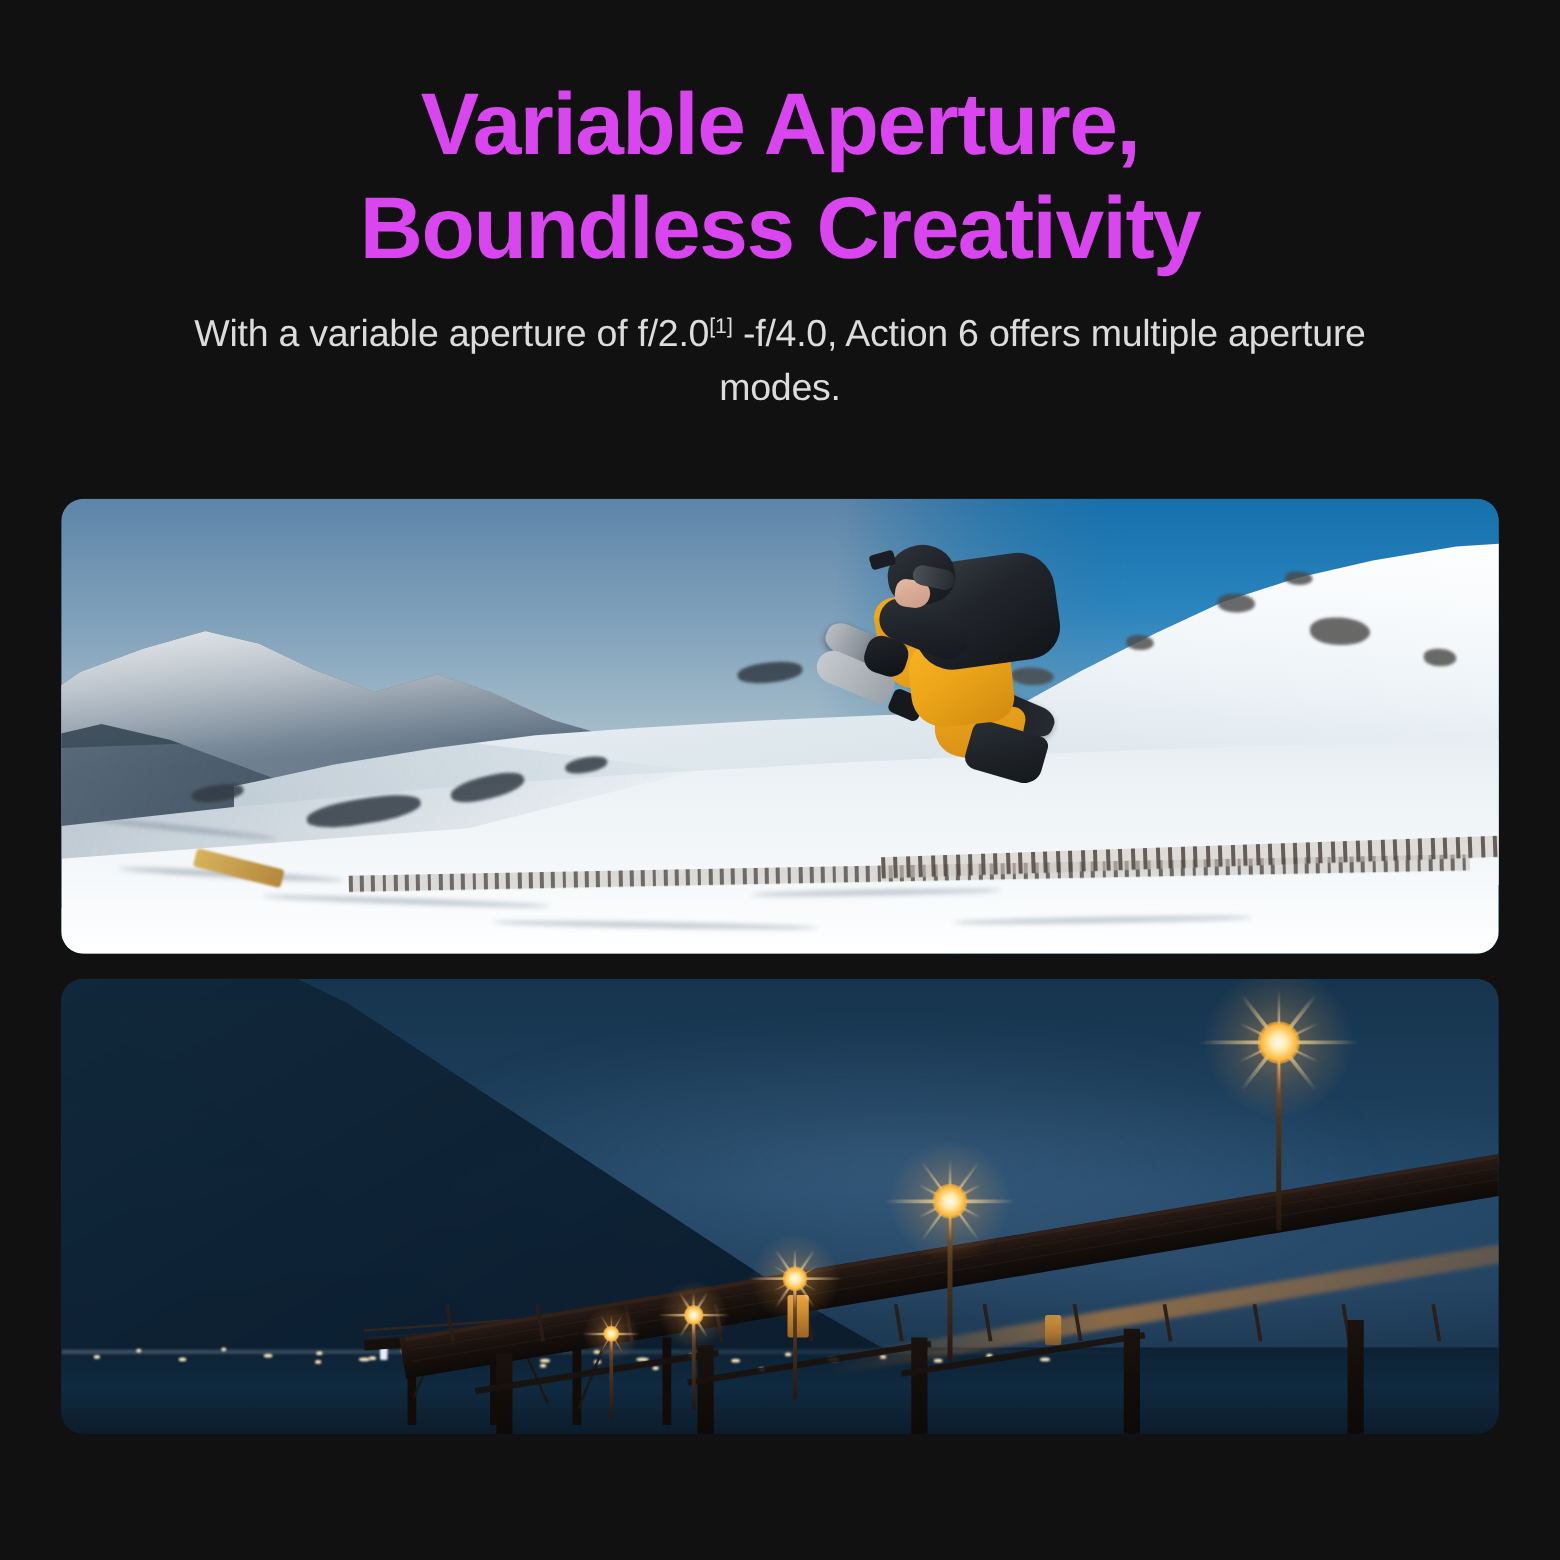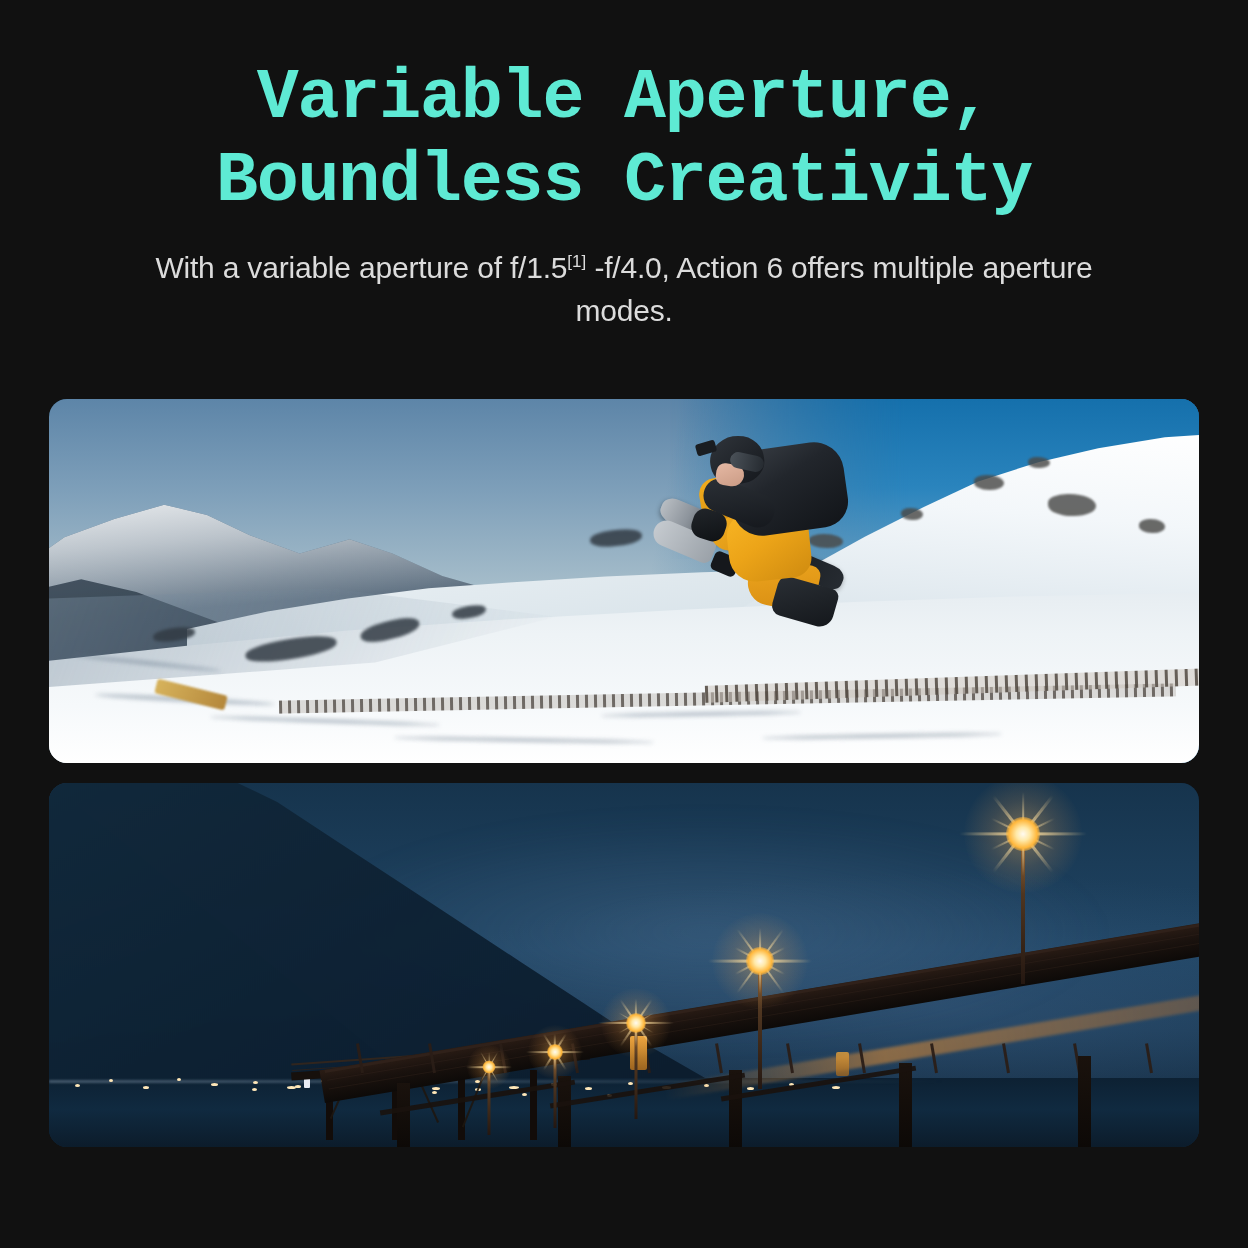--- a/index.html
+++ b/index.html
@@ -8,27 +8,26 @@
     background:#111111;
     font-family:"Liberation Sans", sans-serif;
     overflow:hidden;
     position:relative;
   }
 
   
   .header { width:100%; padding-top:58px; text-align:center; }
 
   .title {
-    color:#5eead4;
+    color:#d946ef;
     font-size:70px;
     font-weight:bold;
     line-height:1.18;
     letter-spacing:-1.2px;
     white-space:pre-line;
-    font-family:Liberation Mono, monospace;
   }
 
   .subtitle {
     margin-top:24px;
     color:#dcdcdc;
     font-size:30px;
     font-weight:400;
     line-height:1.42;
     padding:0 105px;
     letter-spacing:-0.2px;
@@ -436,21 +435,21 @@
     position:absolute; width:2px; background:rgba(30,22,16,.9);
     transform-origin:top;
   }
 </style>
 </head>
 <body>
 
 <div class="header">
   <h1 class="title">Variable Aperture,
 Boundless Creativity</h1>
-  <p class="subtitle"><span>With a variable aperture of f/1.5</span><sup>[1]</sup><span> -f/4.0, Action 6 offers multiple aperture modes.</span></p>
+  <p class="subtitle"><span>With a variable aperture of f/2.0</span><sup>[1]</sup><span> -f/4.0, Action 6 offers multiple aperture modes.</span></p>
 </div>
 
 <div class="cards">
 
   <div class="card snow">
     <div class="sky"></div>
     <div class="sky-right"></div>
 
     <div class="mtn-far-left"></div>
     <div class="mtn-left-dark"></div>

